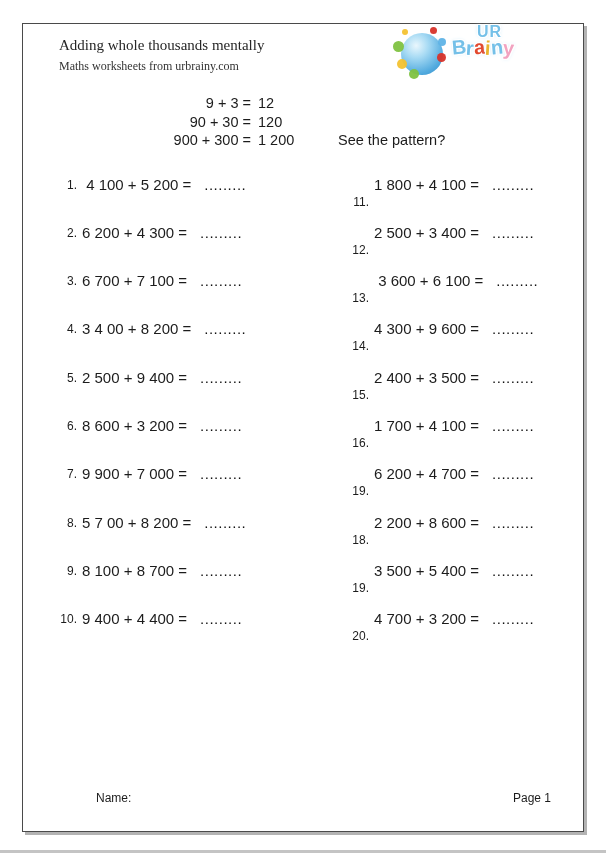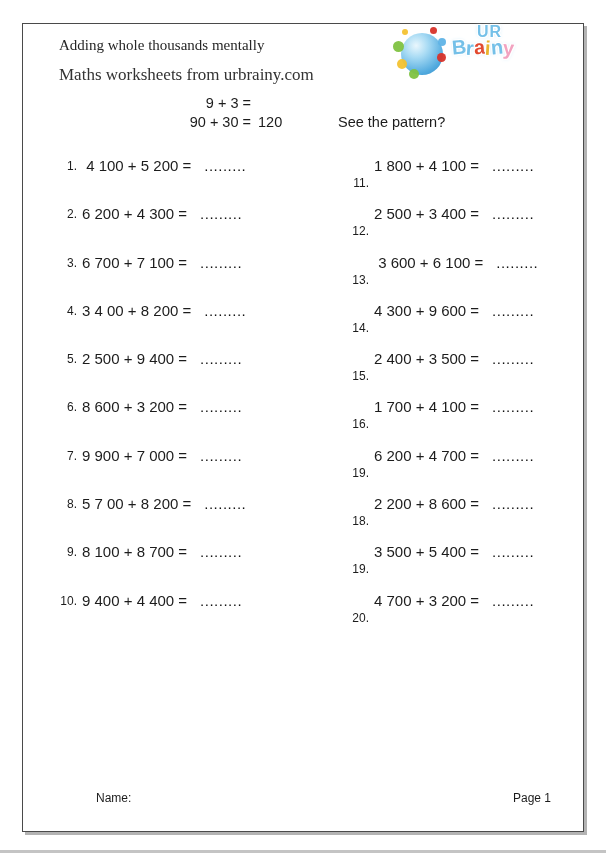--- a/index.html
+++ b/index.html
@@ -11,21 +11,21 @@
   .page {
     position:absolute; left:22px; top:23px; width:562px; height:809px;
     background:#fff; border:1px solid #4a4a4a;
     box-shadow:3px 3px 0 0 #b3b3b3;
     padding:0 36px;
   }
   
   .header { position:relative; height:58px; padding-top:13px; }
   .titles { width:440px; text-align:left;font-family:Liberation Serif, serif; }
   .title { font-size:15px; color:#262626; }
-  .subtitle { font-size:17px; margin-top:11px; color:#333; }
+  .subtitle { font-size:12px; margin-top:5px; color:#333; }
   .logo { position:absolute; right:2px; top:0px; width:148px; height:60px; }
   .logo-head { position:absolute; left:0; top:3px; width:52px; height:52px; }
   .bubble { position:absolute; border-radius:50%; display:block; opacity:.95; }
   .bubble:nth-of-type(1){ left:16px; top:-3px; width:12px; height:12px; }
   .bubble:nth-of-type(2){ left:33px; top:0px;  width:7px;  height:7px; }
   .bubble:nth-of-type(3){ left:-4px; top:14px; width:11px; height:11px; }
   .bubble:nth-of-type(4){ left:0px;  top:32px; width:10px; height:10px; }
   .bubble:nth-of-type(5){ left:40px; top:26px; width:9px;  height:9px; }
   .bubble:nth-of-type(6){ left:12px; top:42px; width:10px; height:10px; }
   .bubble:nth-of-type(7){ left:41px; top:11px; width:8px;  height:8px; }
@@ -101,27 +101,32 @@
       </div>
     </div>
 
 
     <div class="pattern">
 
       <div class="pattern-note">See the pattern?</div>
 
         <div class="pattern-row">
           <span class="p-lhs">9 + 3 =</span>
+          <span class="p-rhs">12</span>
         </div>
 
         <div class="pattern-row">
           <span class="p-lhs">90 + 30 =</span>
           <span class="p-rhs">120</span>
         </div>
 
+        <div class="pattern-row">
+          <span class="p-lhs">900 + 300 =</span>
+          <span class="p-rhs">1 200</span>
+        </div>
 
       </div>
 
 
     <div class="problems">
       <div class="col col-left">
 
           <div class="problem">
             <span class="p-num">1.</span>
             <span class="p-expr"> 4 100 + 5 200 =</span>

